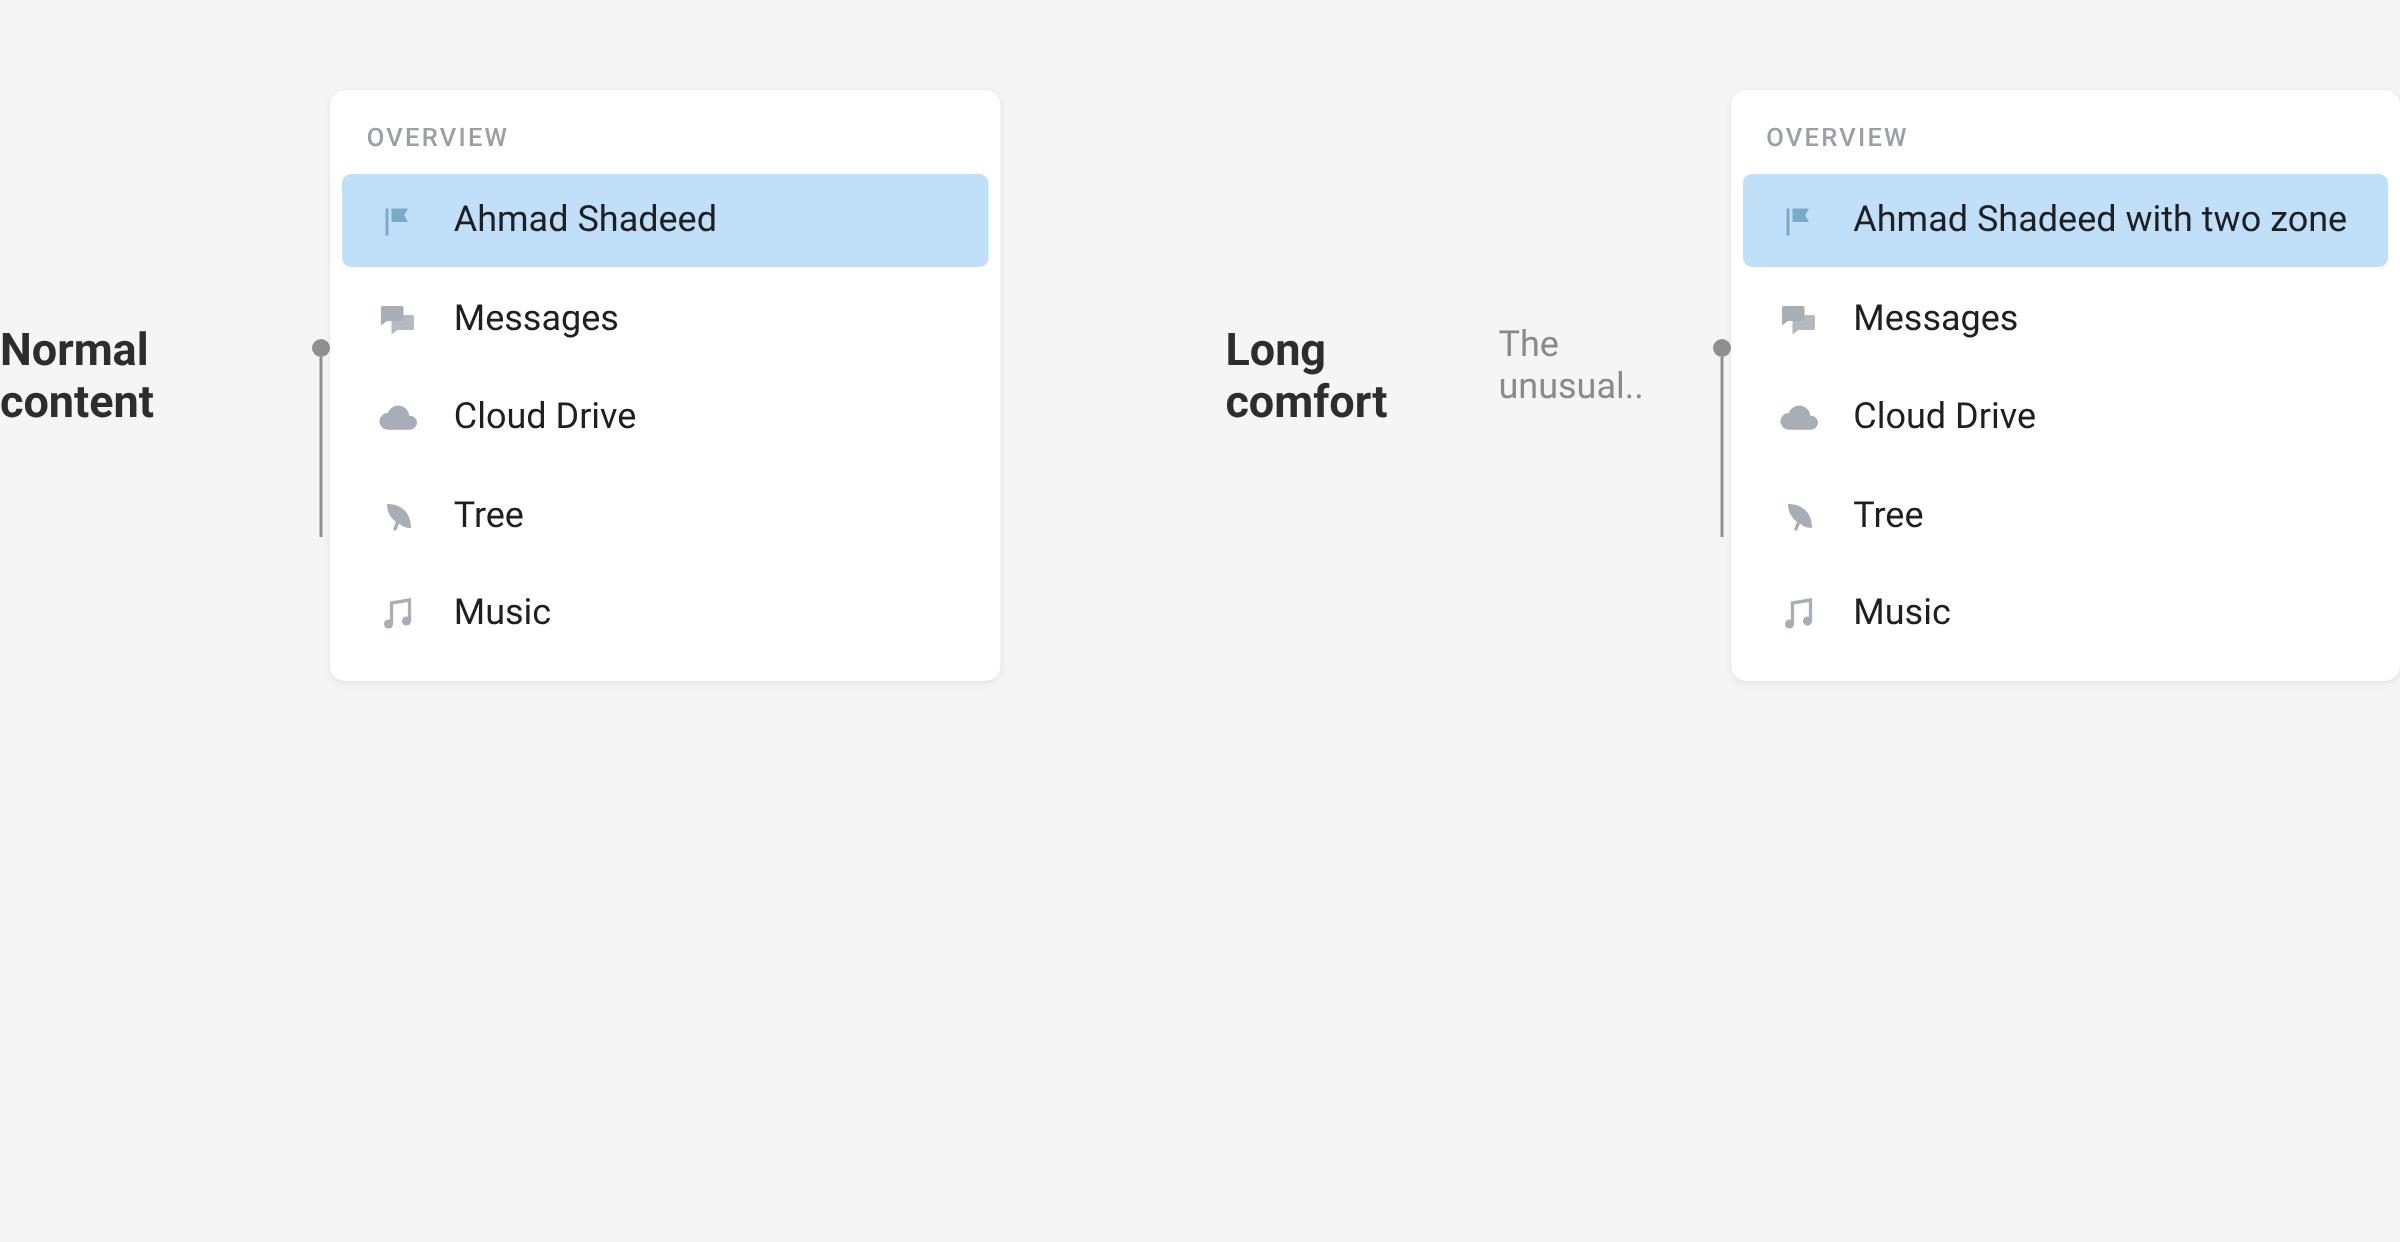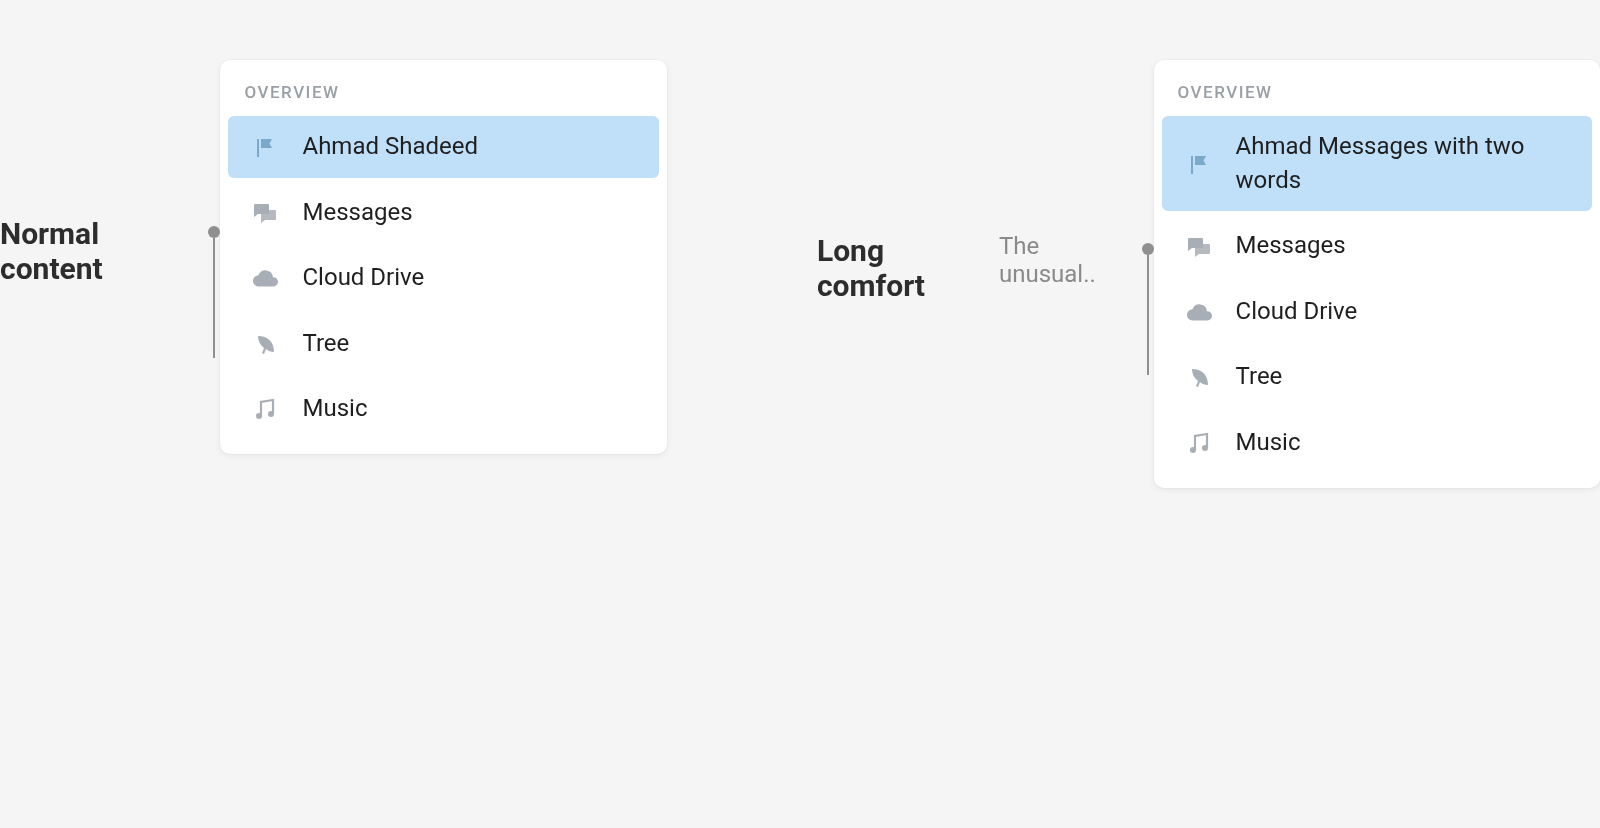--- a/index.html
+++ b/index.html
@@ -169,21 +169,21 @@
   </div>
   <div class="card">
     <div class="section-label">OVERVIEW</div>
 
     <div class="nav-item active">
       <span class="icon-wrap">
         <svg width="24" height="24" viewBox="0 0 24 24" fill="currentColor">
             <path d="M4 3h2v18H4V3zm4 0h11l-2.5 4.5L19 12H8V3z"></path>
           </svg>
       </span>
-      <span class="label">Ahmad Messages with two words</span>
+      <span class="label">Ahmad Shadeed with two zone</span>
     </div>
 
     <div class="nav-item">
       <span class="icon-wrap">
         <svg width="26" height="24" viewBox="0 0 26 24" fill="currentColor">
             <path d="M2 3h14a1 1 0 0 1 1 1v8a1 1 0 0 1-1 1H6l-4 3V4a1 1 0 0 1 1-1z"></path>
             <path d="M9 9h14a1 1 0 0 1 1 1v8a1 1 0 0 1-1 1H13l-4 3V10a1 1 0 0 1 1-1z" opacity="0.85"></path>
           </svg>
       </span>
       <span class="label">Messages</span>

